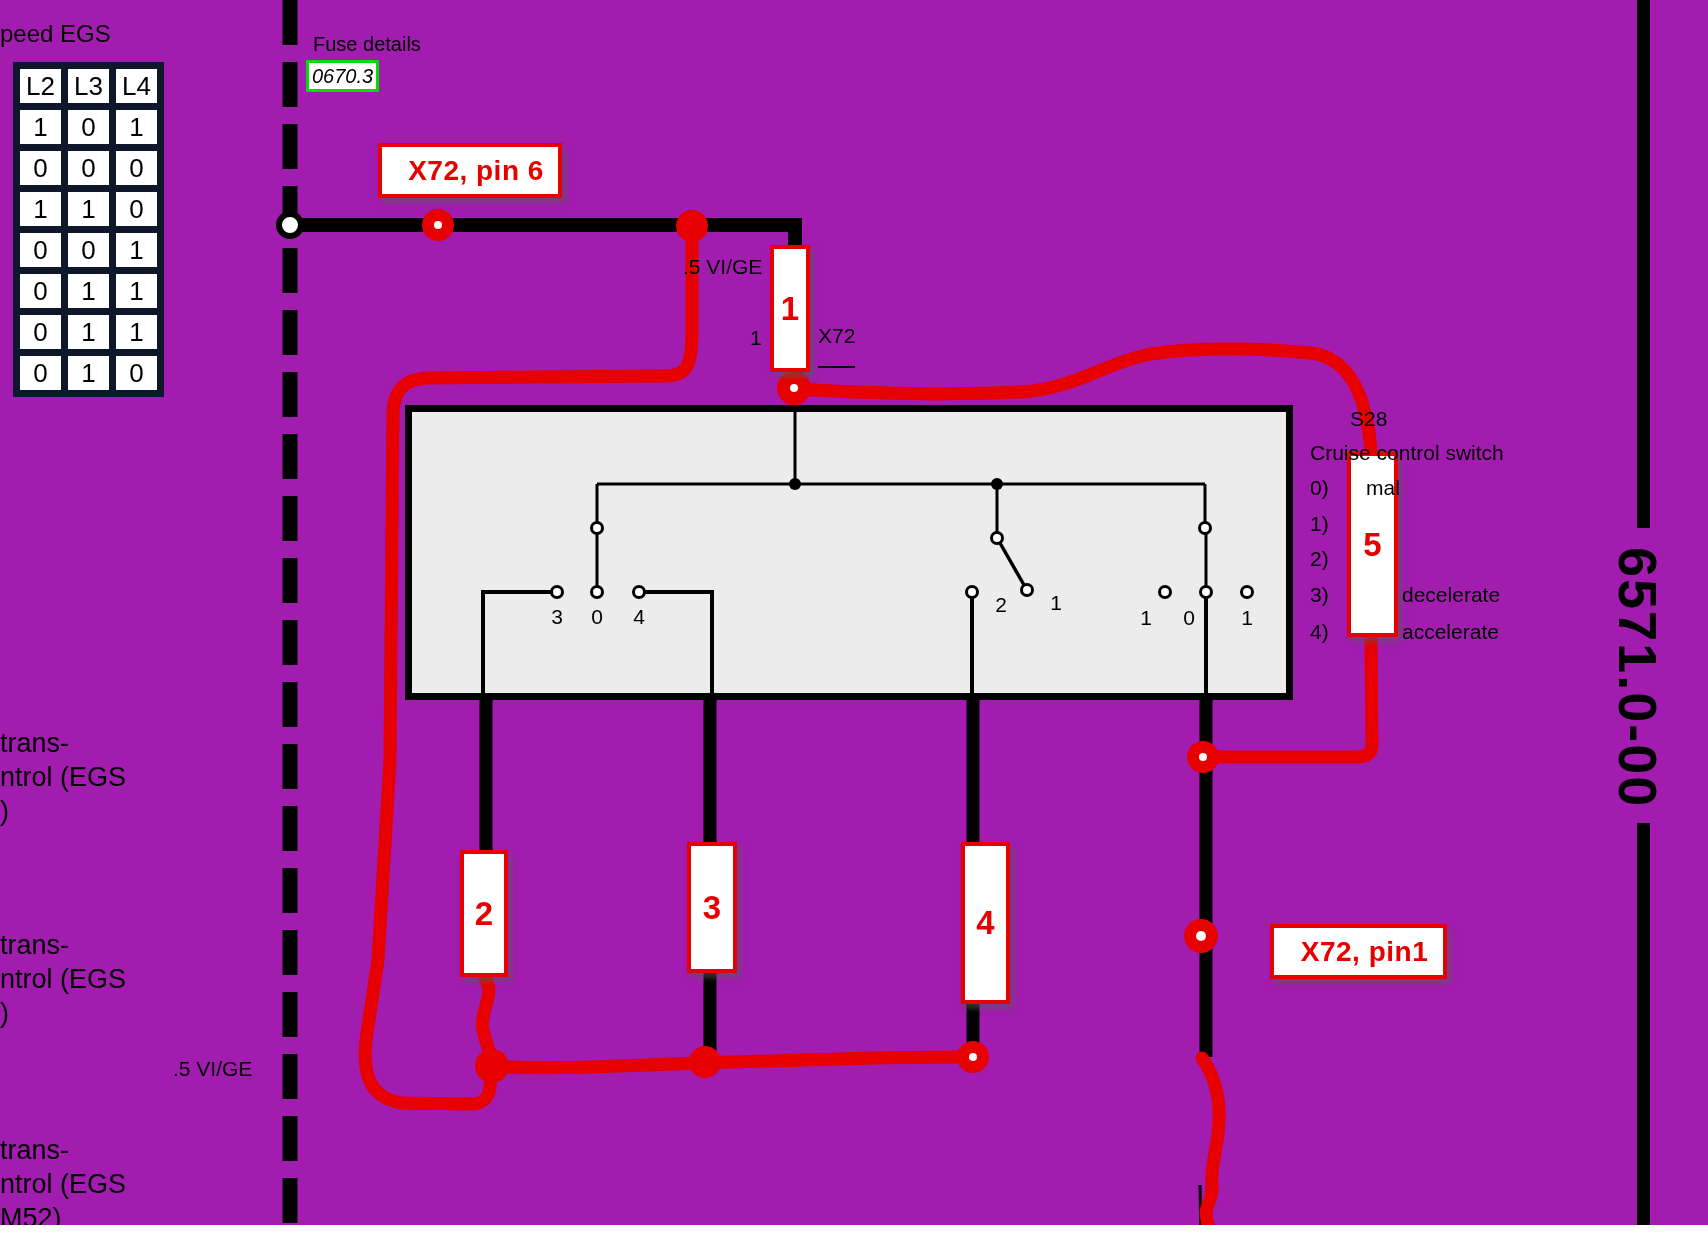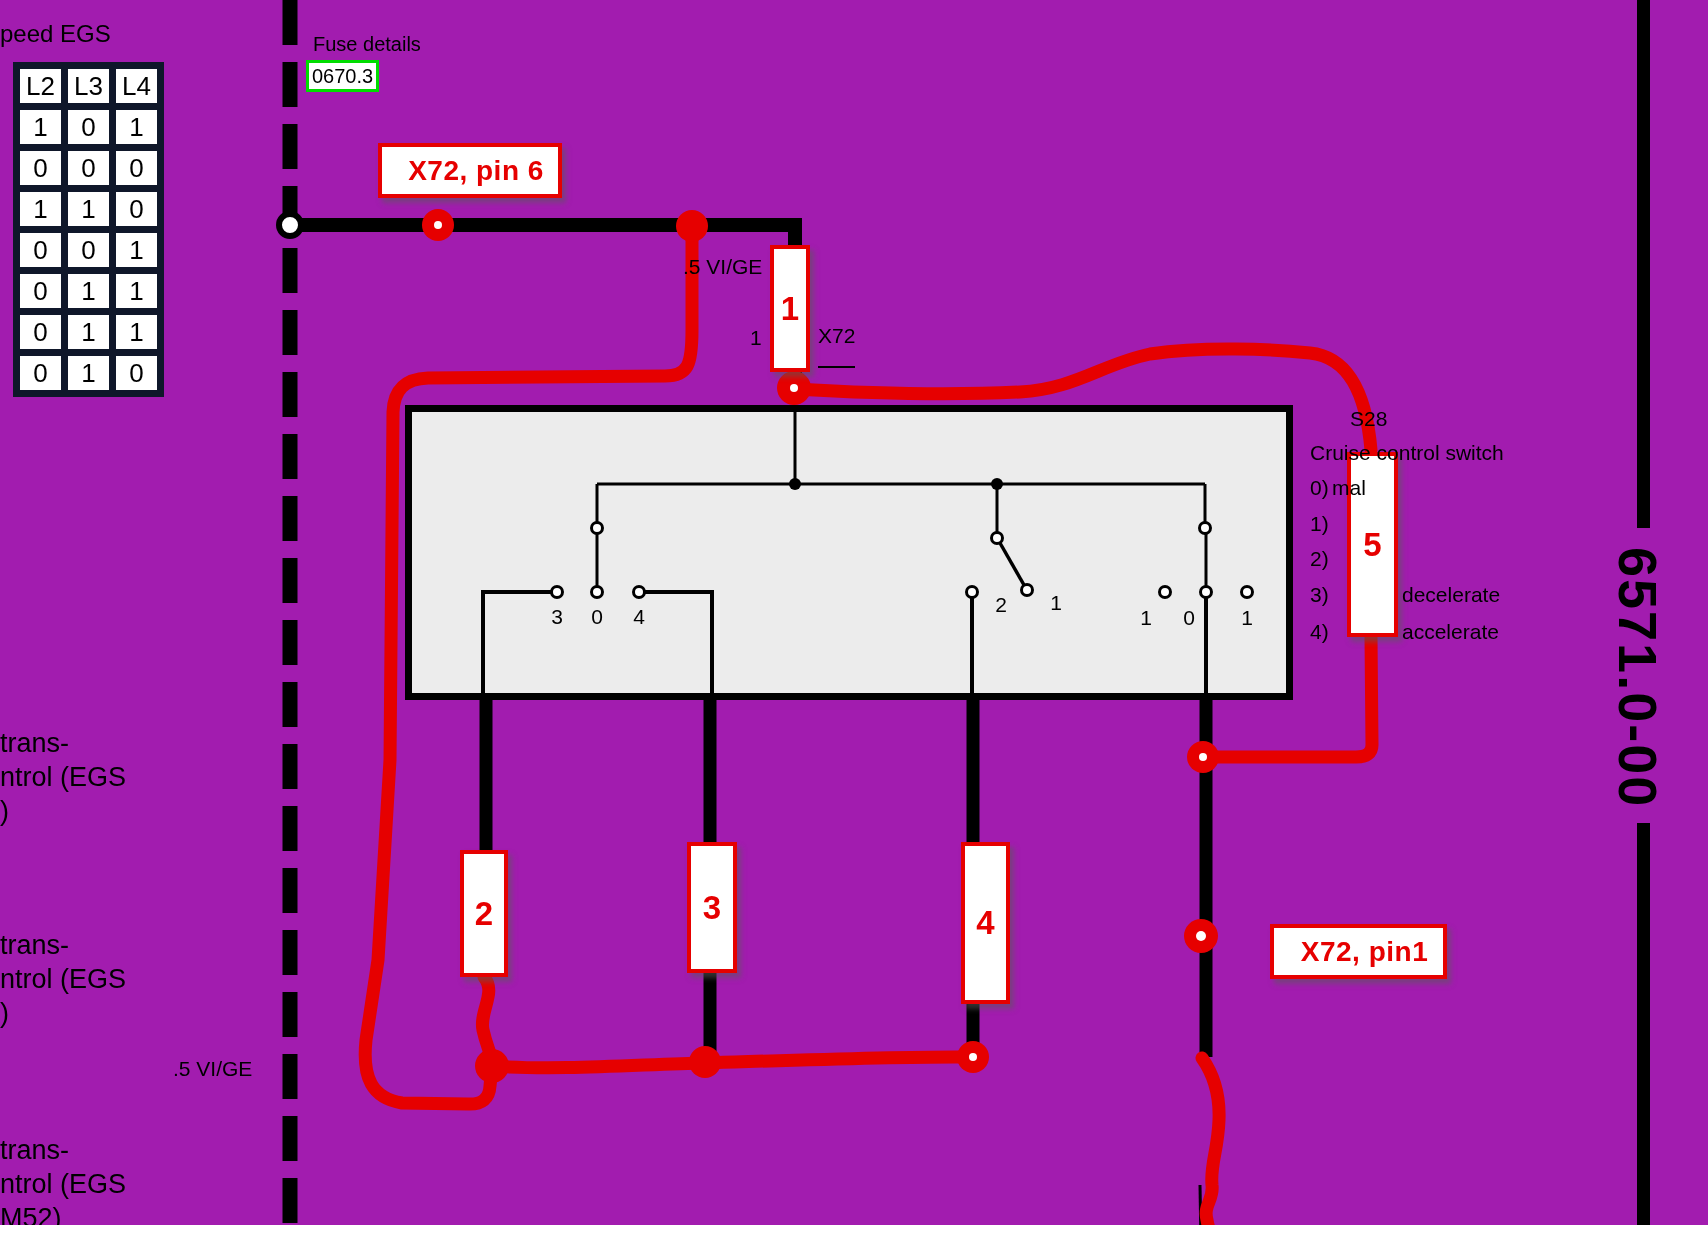--- a/index.html
+++ b/index.html
@@ -161,21 +161,21 @@
         </tr>
         <tr>
           <td>0</td>
           <td>1</td>
           <td>0</td>
         </tr>
       </tbody>
   </table>
 
   <div class="abs plain" style="left:313px;top:33px;font-size:20px;">Fuse details</div>
-  <div class="greenbox" style="left:306px;top:60px;">0670.3</div>
+  <div class="greenbox" style="left:306px;top:60px;font-style:italic;">0670.3</div>
 
   <div class="redbox tag" style="left:378px;top:143px;width:164px;height:47px;">X72, pin 6</div>
   <div class="redbox callout" style="left:770px;top:245px;width:32px;height:119px;">1</div>
   <div class="redbox callout" style="left:460px;top:850px;width:40px;height:119px;">2</div>
   <div class="redbox callout" style="left:687px;top:842px;width:42px;height:123px;">3</div>
   <div class="redbox callout" style="left:961px;top:842px;width:41px;height:154px;">4</div>
   <div class="redbox callout" style="left:1347px;top:452px;width:43px;height:177px;">5</div>
   <div class="redbox tag" style="left:1270px;top:913px;width:157px;height:47px;margin-top:11px;">X72, pin1</div>
 
   <div class="abs plain" style="left:683px;top:255px;font-size:21px;">.5 VI/GE</div>
@@ -189,21 +189,21 @@
   <span class="clabel" style="left:1001px;top:605px;">2</span>
   <span class="clabel" style="left:1056px;top:603px;">1</span>
   <span class="clabel" style="left:1146px;top:618px;">1</span>
   <span class="clabel" style="left:1189px;top:618px;">0</span>
   <span class="clabel" style="left:1247px;top:618px;">1</span>
 
   <div class="abs plain" style="left:1310px;top:407px;font-size:21px;margin-left:40px;">S28</div>
   <div class="abs plain" style="left:1310px;top:441px;font-size:21px;">Cruise control switch</div>
   <div id="s28-list">
       <div class="s28row" style="left: 1310px; top: 476px;">0)</div>
-      <div class="s28row" style="left: 1332px; top: 476px;">mal</div>
+      <div class="s28row" style="left: 1366px; top: 476px;">mal</div>
       <div class="s28row" style="left: 1310px; top: 512px;">1)</div>
       <div class="s28row" style="left: 1310px; top: 547px;">2)</div>
       <div class="s28row" style="left: 1310px; top: 583px;">3)</div>
       <div class="s28row" style="left: 1402px; top: 583px;">decelerate</div>
       <div class="s28row" style="left: 1310px; top: 620px;">4)</div>
       <div class="s28row" style="left: 1402px; top: 620px;">accelerate</div>
     </div>
 
   <div id="left-notes">
       <div class="abs" style="left: 0px; top: 726px;">

